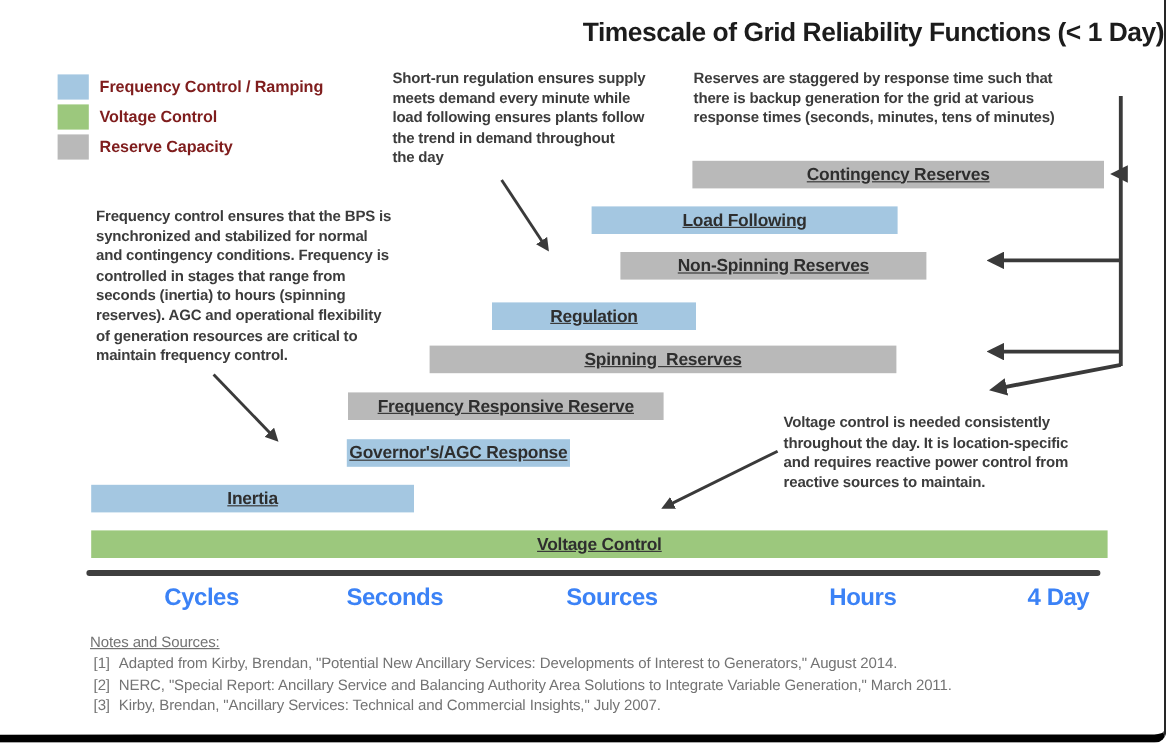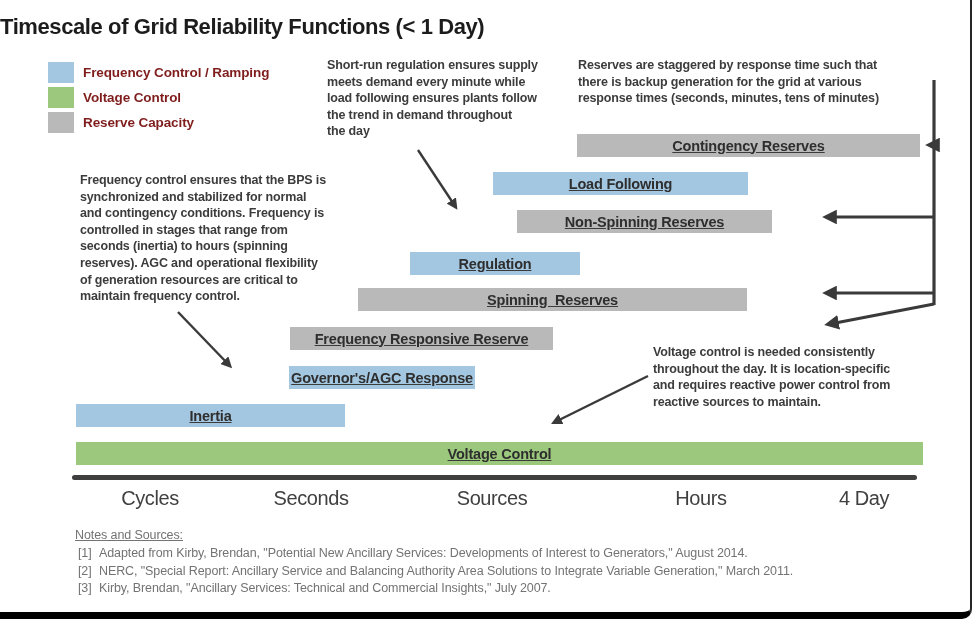--- a/index.html
+++ b/index.html
@@ -10,21 +10,21 @@
     background:#fff;
     border-right:2px solid #262626;
     border-bottom:7px solid #000;
     border-bottom-right-radius:10px;
     overflow:hidden;
     font-family:"Liberation Sans", sans-serif;
     color:#3b3b3b;
   }
   .title{
     position:absolute;left:0;top:14px;width:100%;
-    text-align:left;
+    text-align:right;
     font-size:22px;font-weight:bold;color:#1c1c1c;
     letter-spacing:-0.4px;
   }
   
   .legend{position:absolute;left:48px;top:62px;display:flex;flex-direction:column;gap:4px;}
   .legend-row{display:flex;align-items:center;height:21px;}
   .legend-swatch{width:26px;height:21px;flex:0 0 26px;}
   .legend-label{margin-left:9px;font-size:13.5px;font-weight:600;color:#7f1d1d;letter-spacing:-0.1px;}
   
   .annot{
@@ -48,21 +48,21 @@
   .bar-frequency{background:var(--c-frequency);}
   .bar-voltage{background:var(--c-voltage);}
   .bar-reserve{background:var(--c-reserve);}
   
   .axis-line{
     position:absolute;left:72px;top:475px;width:845px;height:5px;
     background:var(--c-axis);border-radius:3px;
   }
   .axis-tick{
     position:absolute;top:487px;transform:translateX(-50%);
-    font-size:20px;font-weight:normal;color:#404040;letter-spacing:-0.4px;white-space:nowrap;
+    font-size:20px;font-weight:bold;color:#3b82f6;letter-spacing:-0.4px;white-space:nowrap;margin-left:18px;
   }
   
   .notes{position:absolute;left:75px;top:528px;font-size:12.5px;color:#737373;}
   .notes-heading{text-decoration:underline;margin-bottom:3px;letter-spacing:-0.1px;}
   .notes-row{display:flex;line-height:17.5px;letter-spacing:-0.1px;}
   .notes-ref{width:21px;flex:0 0 21px;text-align:left;padding-left:3px;}
   
   .arrows{position:absolute;left:0;top:0;pointer-events:none;}
   .arrow{stroke:var(--c-arrow);fill:none;}
   .arrow-thin{stroke-width:2.4px;}

